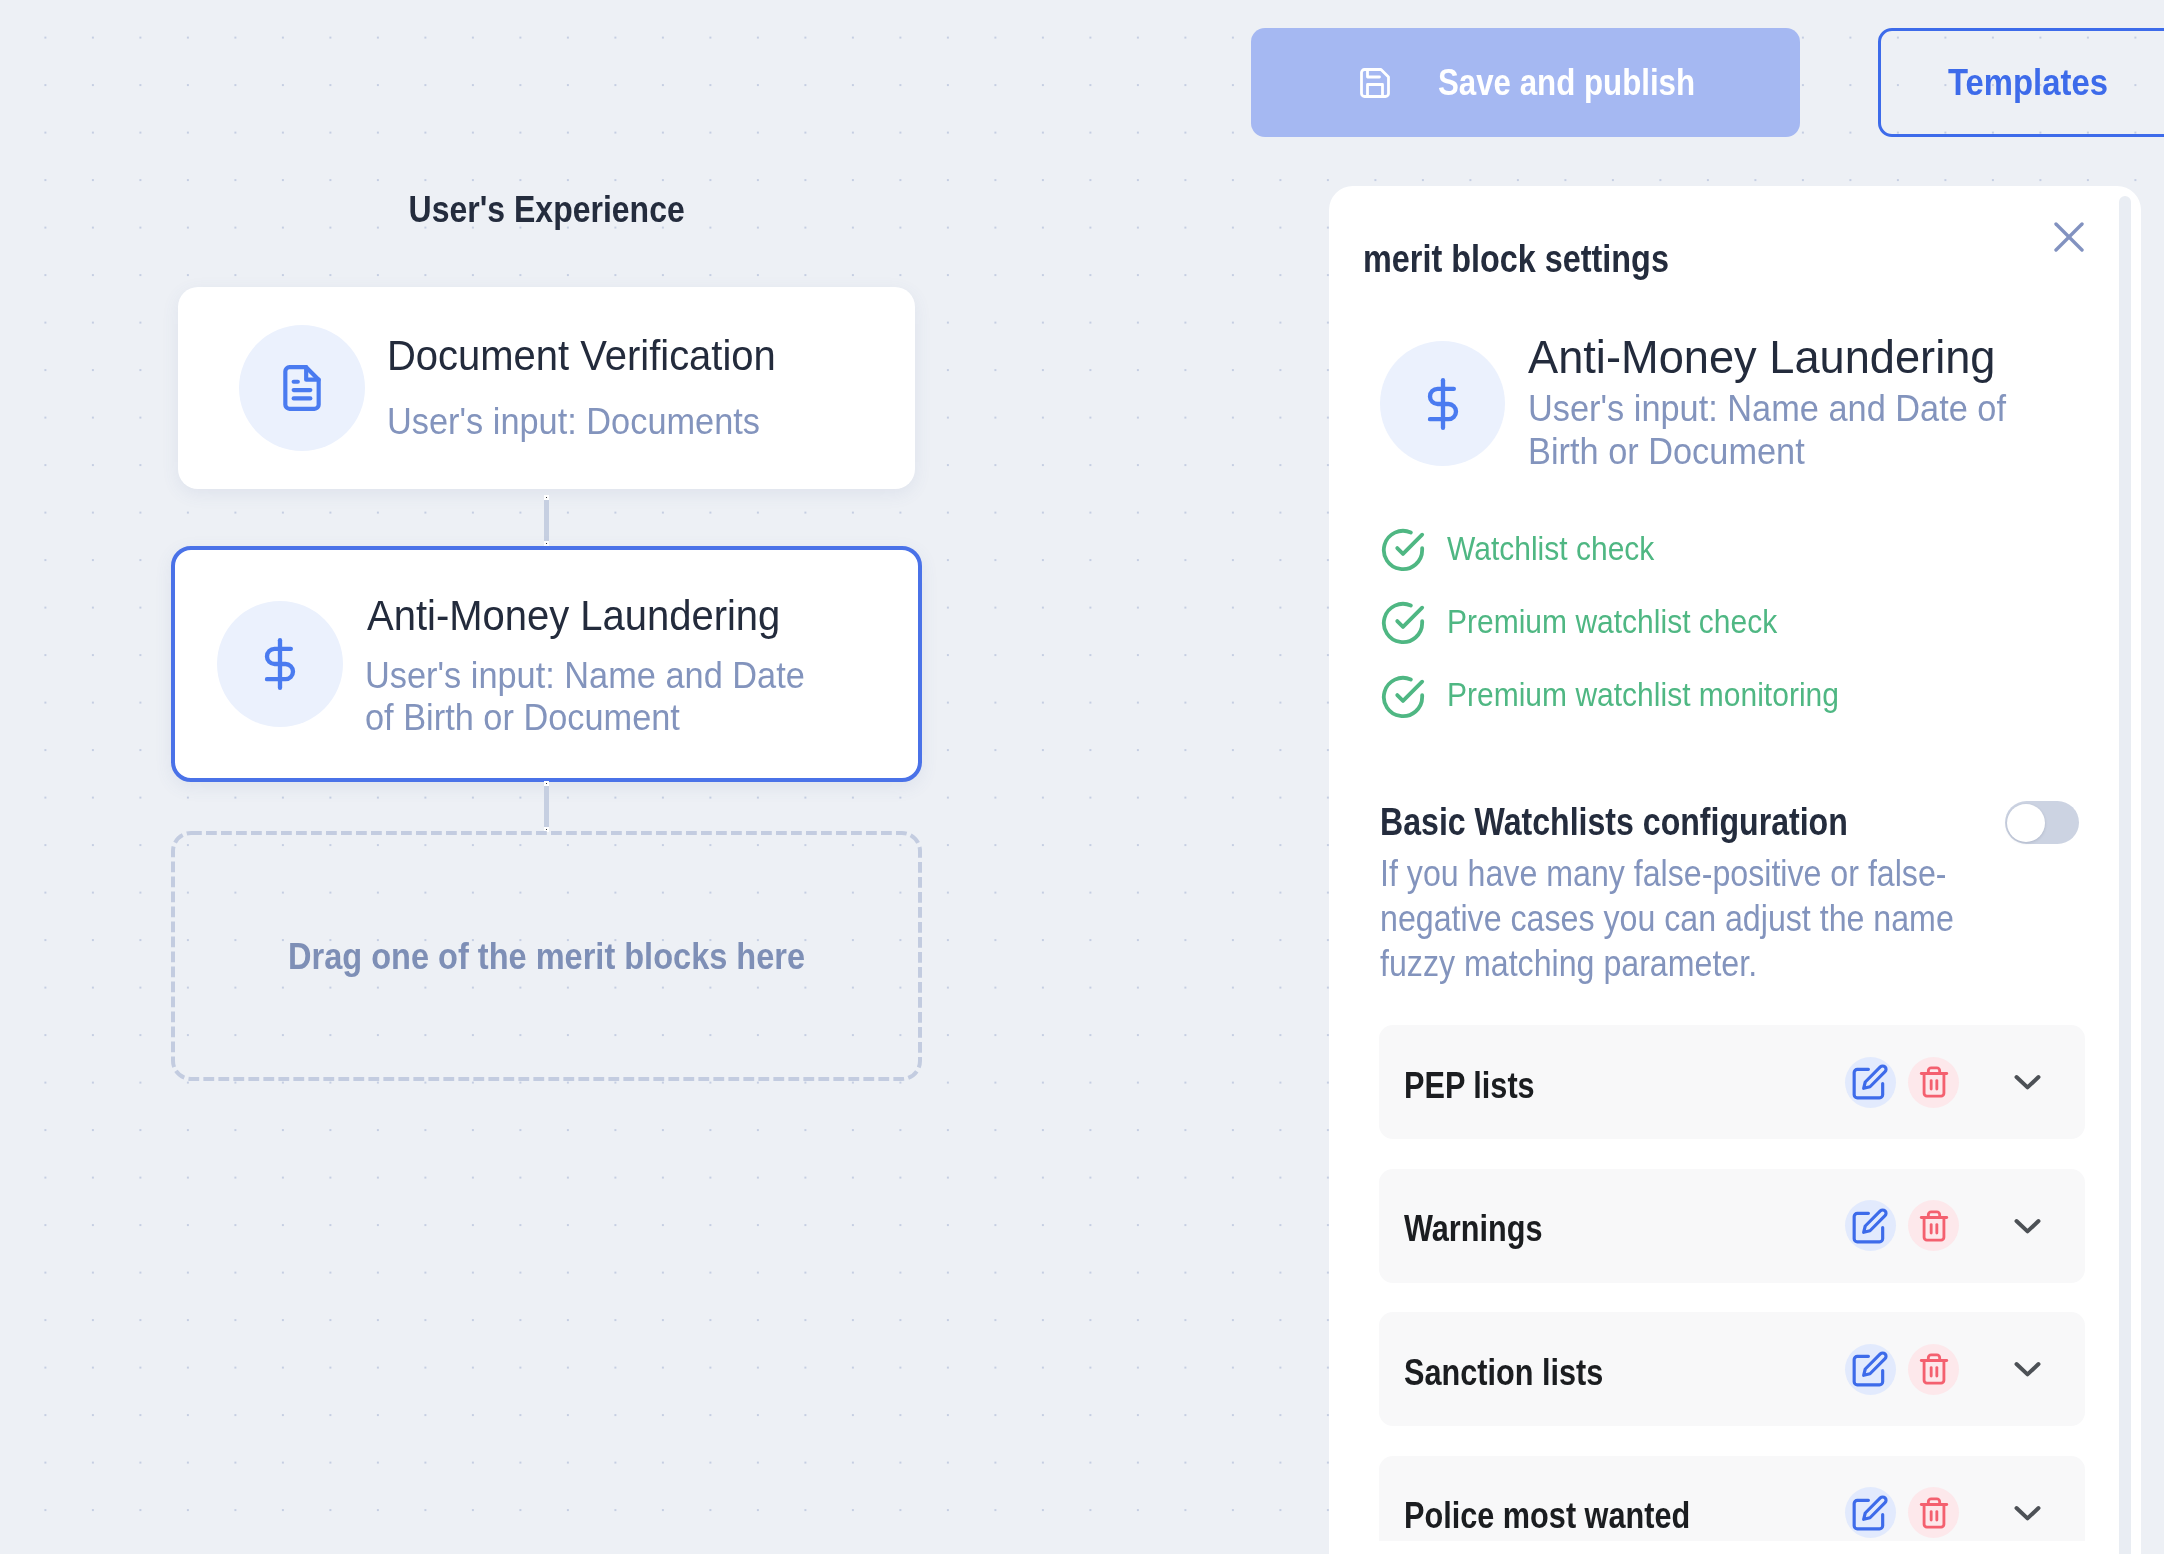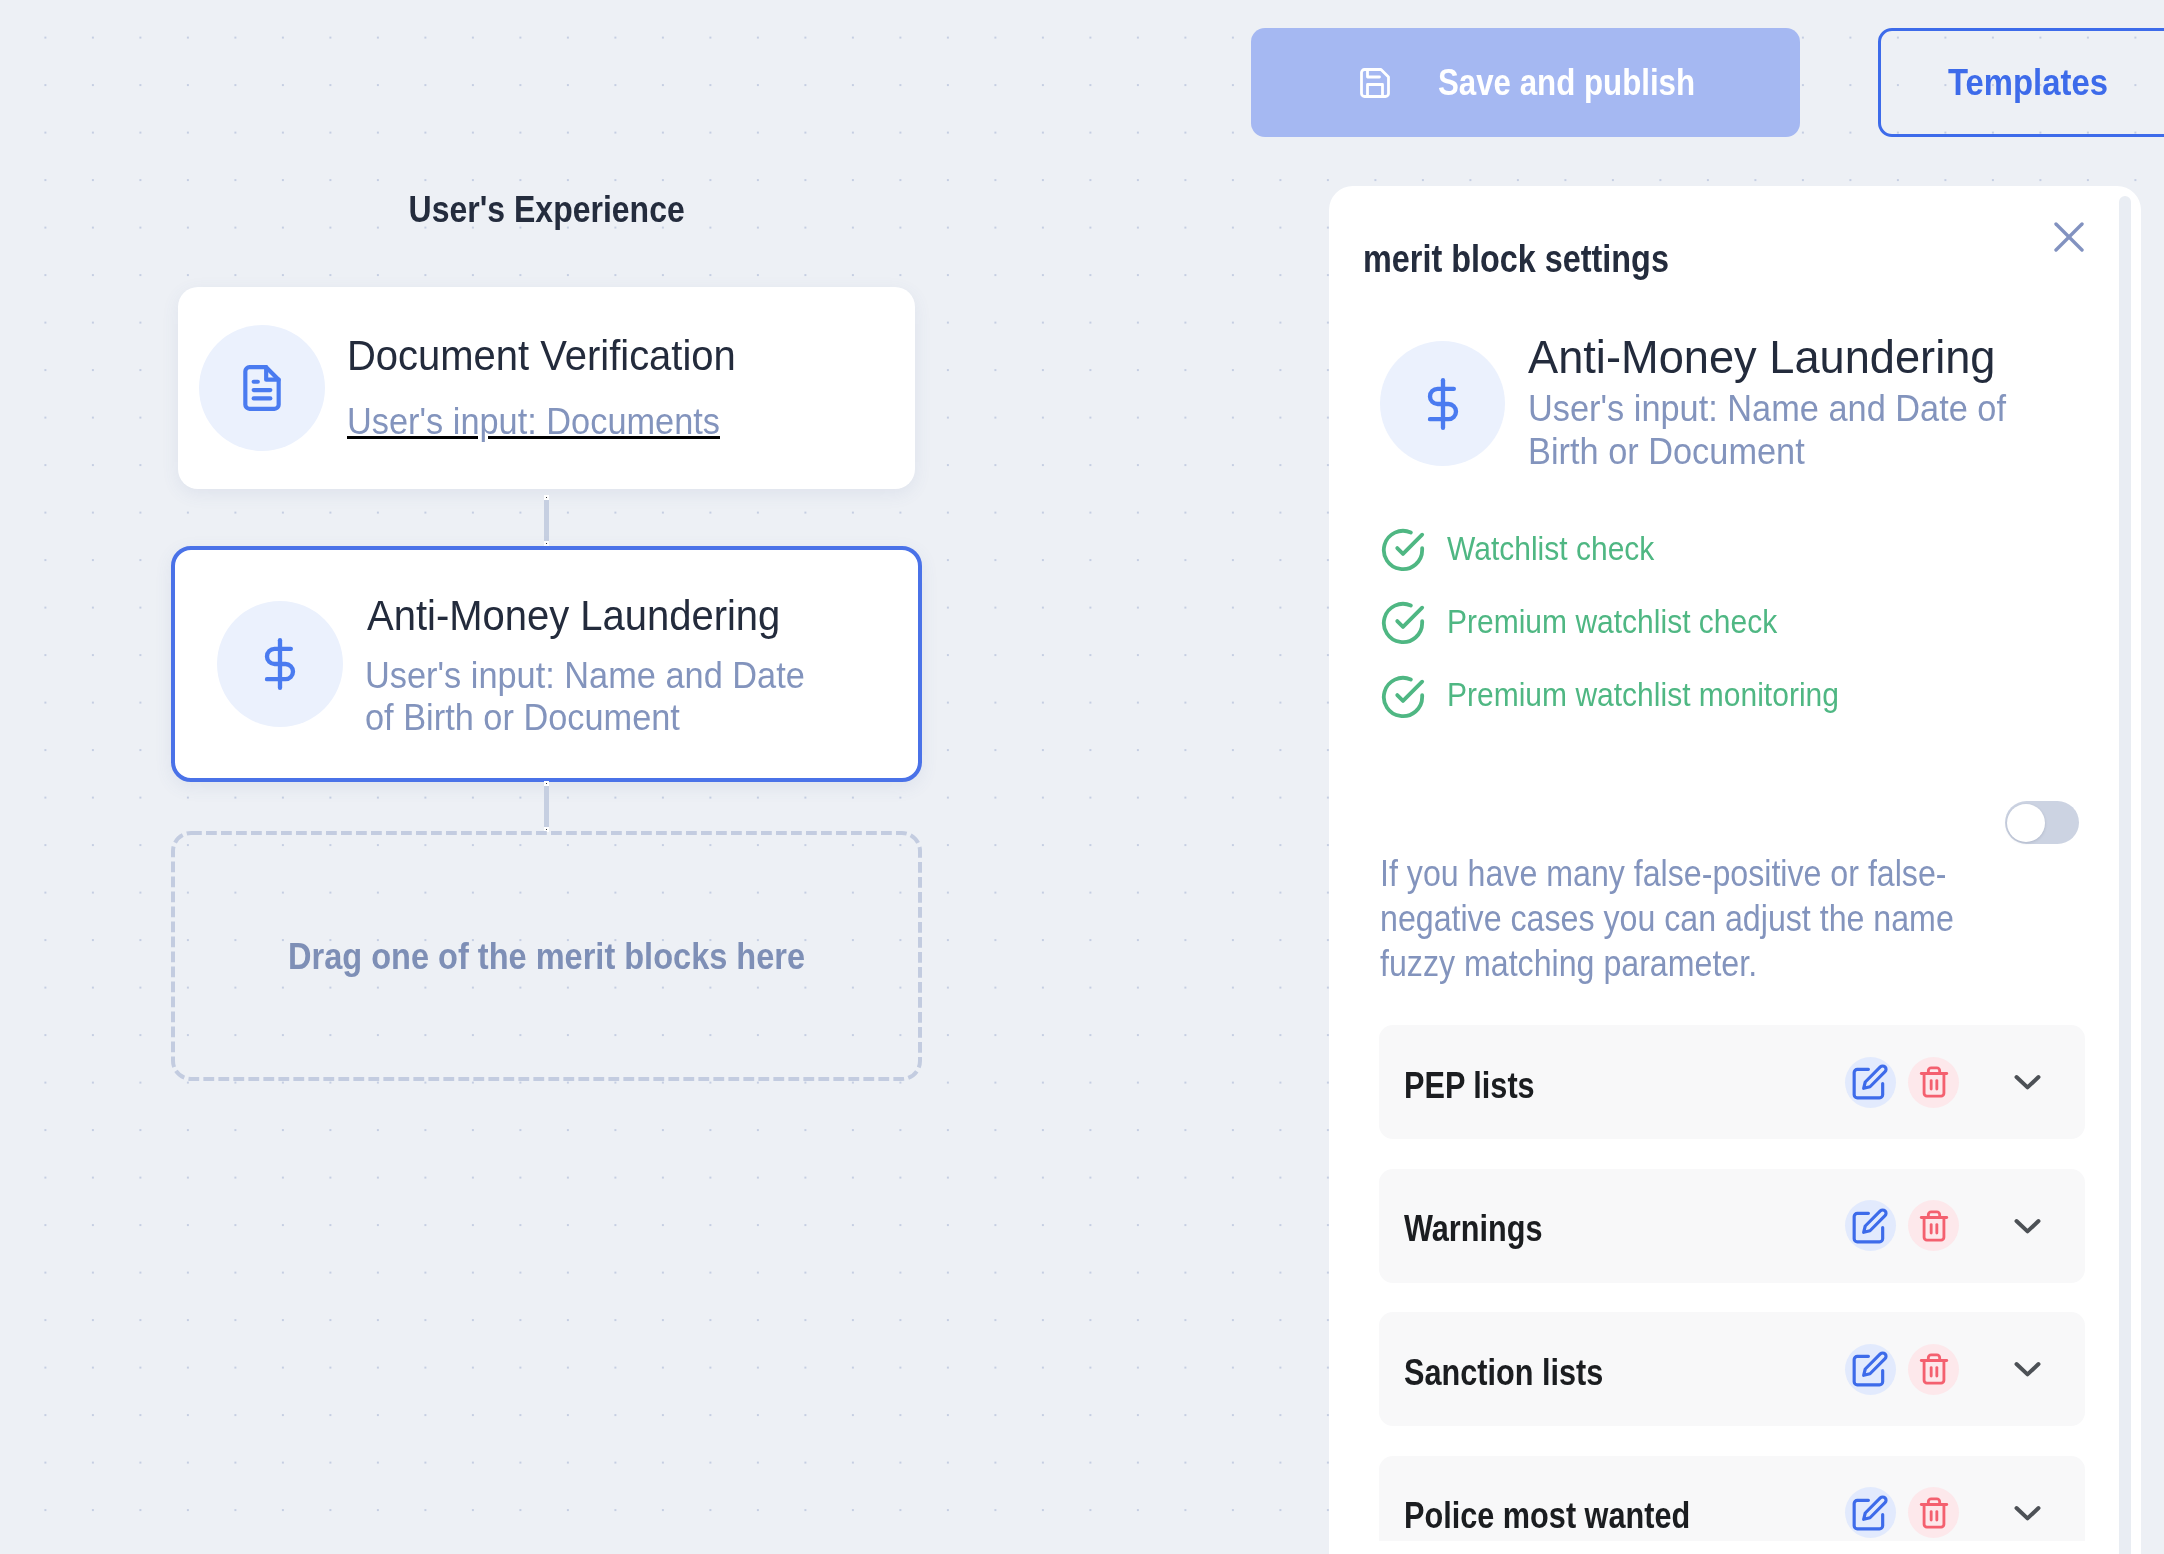--- a/index.html
+++ b/index.html
@@ -26,21 +26,21 @@
   .save-ic{width:36px;height:36px;display:block;margin-right:17px;}
   .save-lbl{font-size:37.8px;font-weight:700;color:#fff;transform:scaleX(0.827);width:257px;}
   .tpl-lbl{font-size:37.4px;font-weight:700;color:#3d6bea;transform:scaleX(0.878);width:160px;}
 
   
   .flow{position:absolute;left:171px;top:186px;width:751px;height:895px;}
   .flow-title{position:absolute;left:0;top:2px;width:751px;text-align:center;line-height:42px;}
   .flow-title .sx{font-size:37.7px;font-weight:700;color:#242c3d;transform:scaleX(0.849);transform-origin:center center;}
   .card{position:absolute;background:#fff;border-radius:20px;display:flex;align-items:center;
         box-shadow:0 5px 18px rgba(80,100,155,.09);}
-  .card1{left:7px;top:101px;width:737px;height:202px;padding-left:21px;text-decoration:underline;}
+  .card1{left:7px;top:101px;width:737px;height:202px;padding-left:61px;}
   .card2{left:0;top:359.5px;width:751px;height:236px;border:4px solid #4a72e8;padding-left:42px;}
   .avatar{border-radius:50%;background:#ebf1fd;flex:none;display:flex;align-items:center;justify-content:center;}
   .av1{width:126px;height:126px;}
   .av2{width:126px;height:126px;}
   .ctext{margin-left:22px;}
   .card2 .ctext{margin-left:24px;position:relative;top:4px;}
   .ctitle{font-size:42.3px;color:#232b3c;line-height:42px;}
   .ctitle .sx{transform:scaleX(0.945);}
   .csub{font-size:36.7px;color:#8394bd;line-height:42px;}
   .csub .sx{transform:scaleX(0.936);display:block;}
@@ -202,20 +202,21 @@
     </div>
     <div class="feat">
       <svg width="46" height="46" viewBox="0 0 24 24" fill="none" stroke="#4fb783" stroke-width="2" stroke-linecap="round" stroke-linejoin="round">
         <path d="M22 11.08V12a10 10 0 1 1-5.93-9.14"></path>
           <polyline points="22 4 12 14.01 9 11.01"></polyline>
       </svg>
       <span class="sx">Premium watchlist monitoring</span>
     </div>
   </div>
 
+  <div class="cfg-title"><span class="sx">Basic Watchlists configuration</span></div>
   <div class="cfg-desc">
       <span class="sx">If you have many false-positive or false-</span>
       <span class="sx">negative cases you can adjust the name</span>
       <span class="sx">fuzzy matching parameter.</span>
     </div>
   <div class="toggle">
       <i></i>
     </div>
 
   <div class="lists">

